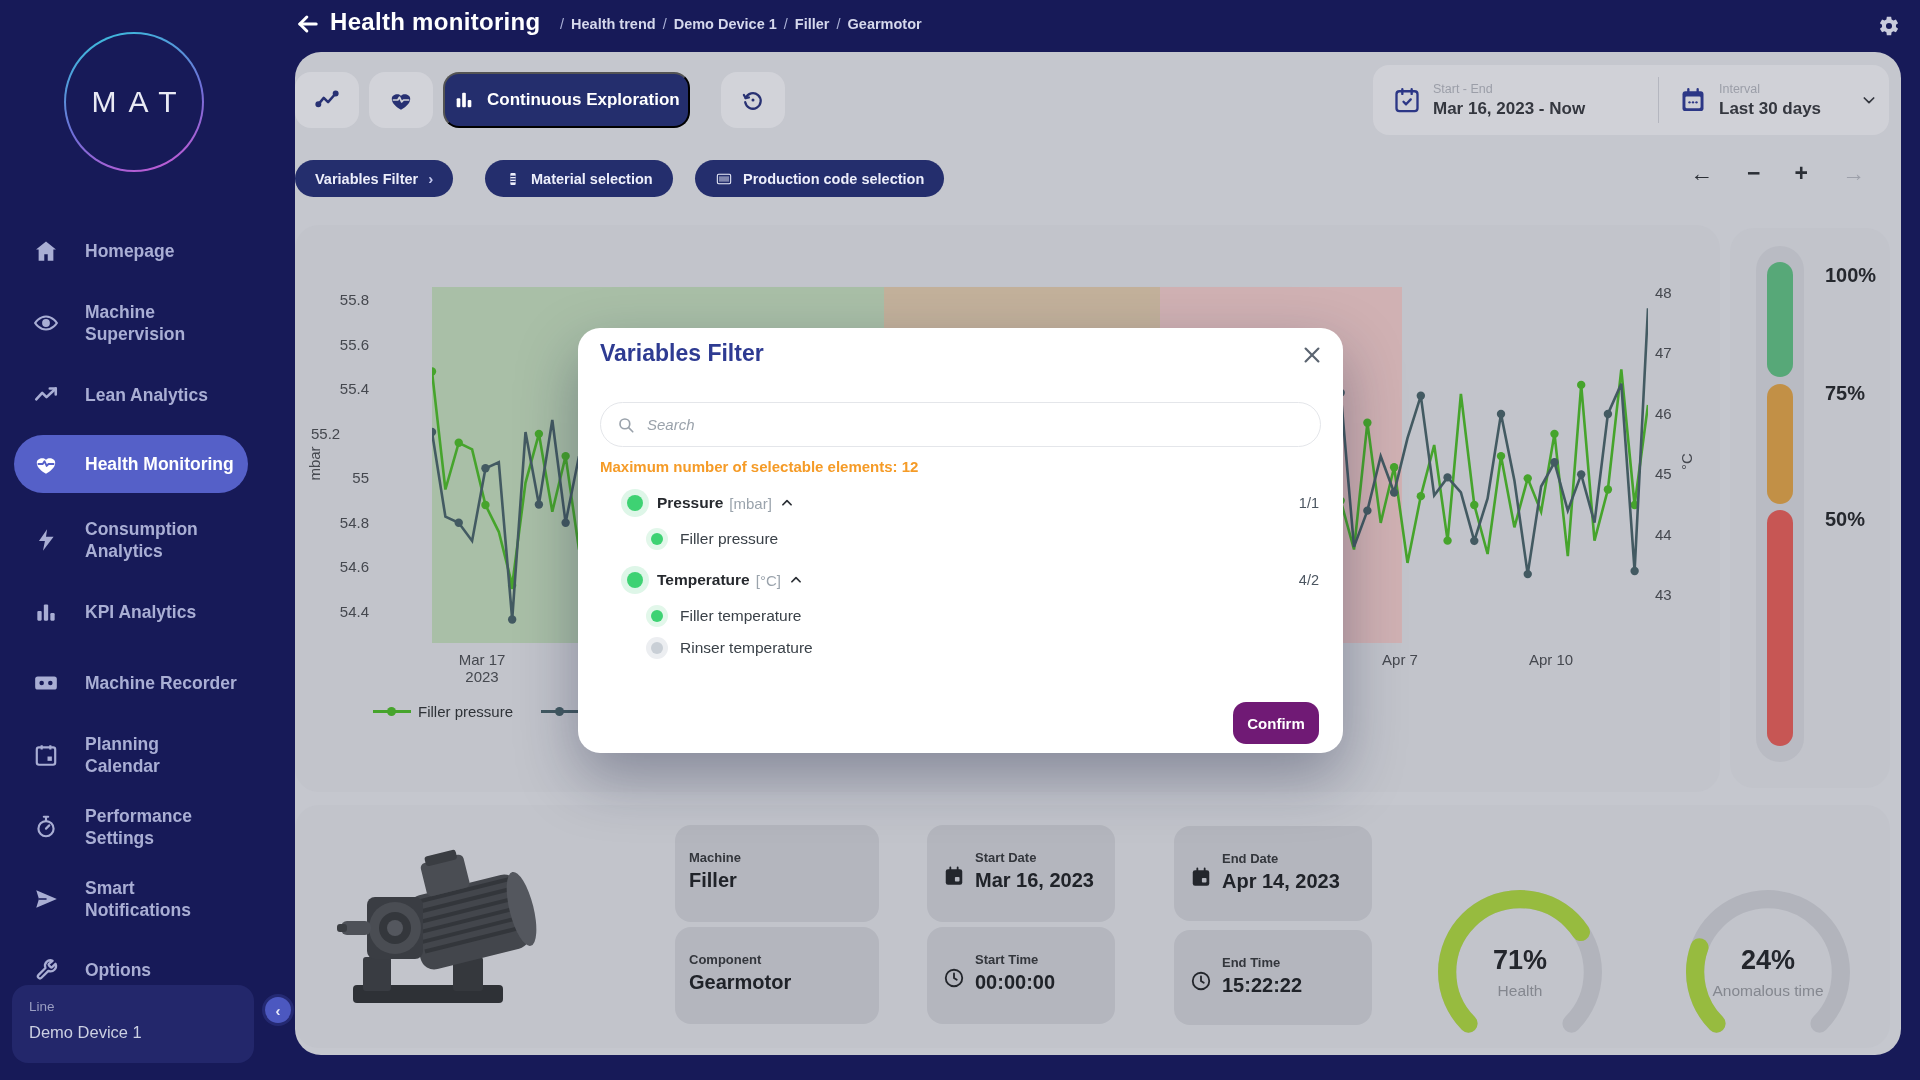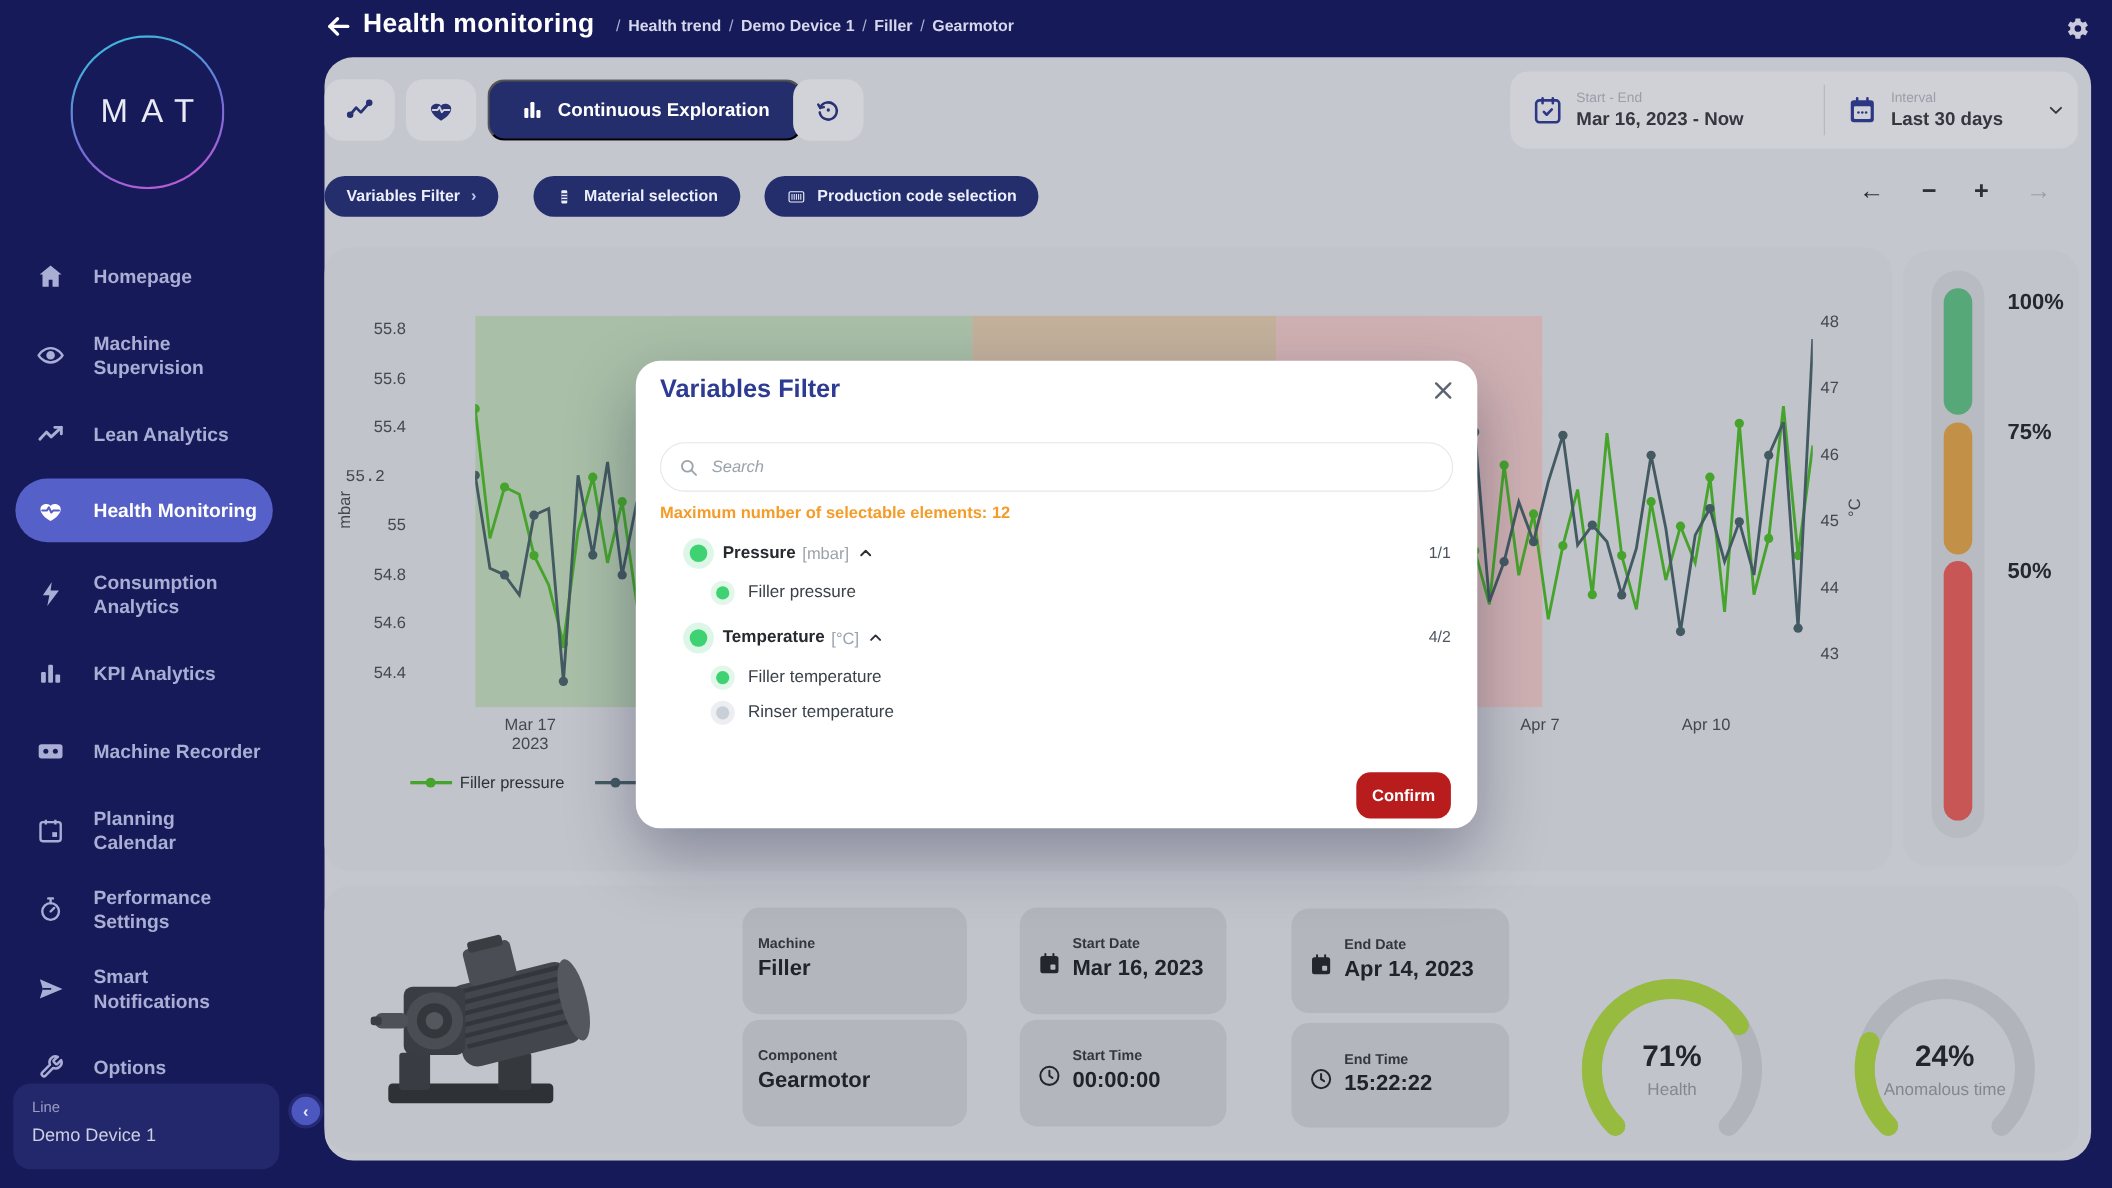--- a/index.html
+++ b/index.html
@@ -32,21 +32,21 @@
   .line-value{color:#ccd0e2;font-size:16.5px;margin-top:9px;}
   .collapse-btn{left:265px;top:997px;width:26px;height:26px;border-radius:50%;background:#4c58c0;
         color:#e8eaf8;display:flex;align-items:center;justify-content:center;font-size:15px;font-weight:bold;cursor:pointer;box-shadow:0 0 0 3px rgba(76,88,192,.25);}
 
   
   .main{left:295px;top:52px;width:1606px;height:1003px;background:#c5c7ce;border-radius:26px;}
 
   .iconbtn{top:20px;width:64px;height:56px;background:#d2d3d9;border-radius:16px;
            display:flex;align-items:center;justify-content:center;color:#283173;cursor:pointer;}
   .ce-btn{left:148px;top:20px;height:56px;background:#242e6d;border-radius:16px;color:#fff;
-          display:flex;align-items:center;gap:12px;padding:0 28px;font-size:17px;font-weight:bold;cursor:pointer;}
+          display:flex;align-items:center;gap:12px;padding:0 8px;font-size:17px;font-weight:bold;cursor:pointer;}
   .chip{top:108px;height:37px;background:#242e6d;border-radius:19px;color:#eceefb;
         display:flex;align-items:center;gap:10px;padding:0 20px;font-size:14.5px;font-weight:600;cursor:pointer;}
   .chip .chev{font-size:15px;color:#c3c8ee;}
 
   .datepanel{left:1078px;top:13px;width:516px;height:70px;background:#d0d1d7;border-radius:16px;display:flex;cursor:pointer;}
   .dp-half{display:flex;align-items:center;gap:12px;padding-left:20px;}
   .dp-div{width:1px;height:46px;background:#b4b6bf;margin:12px 0 0 0;}
   .dp-label{color:#9b9ea8;font-size:12.5px;margin-bottom:3px;}
   .dp-value{color:#34373f;font-size:17px;font-weight:600;}
   .navrow{left:1395px;top:108px;display:flex;align-items:center;gap:34px;font-size:23px;color:#2b2f36;}
@@ -92,21 +92,21 @@
   .m-max{position:absolute;left:22px;top:130px;font-size:15px;font-weight:bold;color:#f59b27;}
   .t-row{position:absolute;left:0;width:765px;height:34px;display:flex;align-items:center;}
   .t-dot{width:16px;height:16px;border-radius:50%;margin-left:49px;box-shadow:0 0 0 6px #def6e8;}
   .t-dot.sm{width:12px;height:12px;margin-left:73px;box-shadow:0 0 0 5px #e2f7ea;}
   .t-dot.off{background:#c9cfd6 !important;box-shadow:0 0 0 5px #eceef1;}
   .t-name{font-size:15.5px;font-weight:bold;color:#26292e;margin-left:14px;}
   .t-unit{font-size:15px;color:#9aa3ac;margin-left:6px;}
   .t-chev{width:14px;height:14px;margin-left:8px;color:#2b2f35;}
   .t-count{position:absolute;right:24px;font-size:14.5px;color:#4b5560;}
   .t-child{font-size:15.5px;color:#3a4148;margin-left:17px;}
-  .m-confirm{position:absolute;right:24px;top:374px;width:86px;height:42px;background:#b91c1c;color:#fff;
+  .m-confirm{position:absolute;right:24px;top:374px;width:86px;height:42px;background:#701a75;color:#fff;
              border:none;border-radius:13px;font-size:15px;font-weight:bold;cursor:pointer;font-family:inherit;}
 </style>
 </head>
 <body>
 
 <div class="app">
 
   <div class="abs hdr-back">
     <svg viewBox="0 0 24 24" fill="none" stroke="currentColor" stroke-width="2.6" stroke-linecap="round" stroke-linejoin="round">
         <path d="M19 12H5"></path>
@@ -309,21 +309,21 @@
       <span class="dim">→</span>
     </div>
 
     <div class="abs chart-panel">
       <div class="ylab" style="left:2px;top:230px;">mbar</div>
       <div class="ylab" style="left:1383px;top:228px;">°C</div>
       <div id="left-ticks">
           <div class="tick" style="left: 0px; width: 74px; text-align: right; top: 66.35px;">55.8</div>
           <div class="tick" style="left: 0px; width: 74px; text-align: right; top: 110.85px;">55.6</div>
           <div class="tick" style="left: 0px; width: 74px; text-align: right; top: 155.35px;">55.4</div>
-          <div class="tick" style="left: 0px; width: 74px; text-align: center; top: 199.85px; font-family: Liberation Mono, monospace;">55.2</div>
+          <div class="tick" style="left: 16px; width: 74px; text-align: left; top: 199.85px;">55.2</div>
           <div class="tick" style="left: 0px; width: 74px; text-align: right; top: 244.35px;">55</div>
           <div class="tick" style="left: 0px; width: 74px; text-align: right; top: 288.85px;">54.8</div>
           <div class="tick" style="left: 0px; width: 74px; text-align: right; top: 333.35px;">54.6</div>
           <div class="tick" style="left: 0px; width: 74px; text-align: right; top: 377.85px;">54.4</div>
         </div>
       <div id="right-ticks">
           <div class="tick" style="left: 1360px; top: 59.0441px;">48</div>
           <div class="tick" style="left: 1360px; top: 119.486px;">47</div>
           <div class="tick" style="left: 1360px; top: 179.927px;">46</div>
           <div class="tick" style="left: 1360px; top: 240.368px;">45</div>

